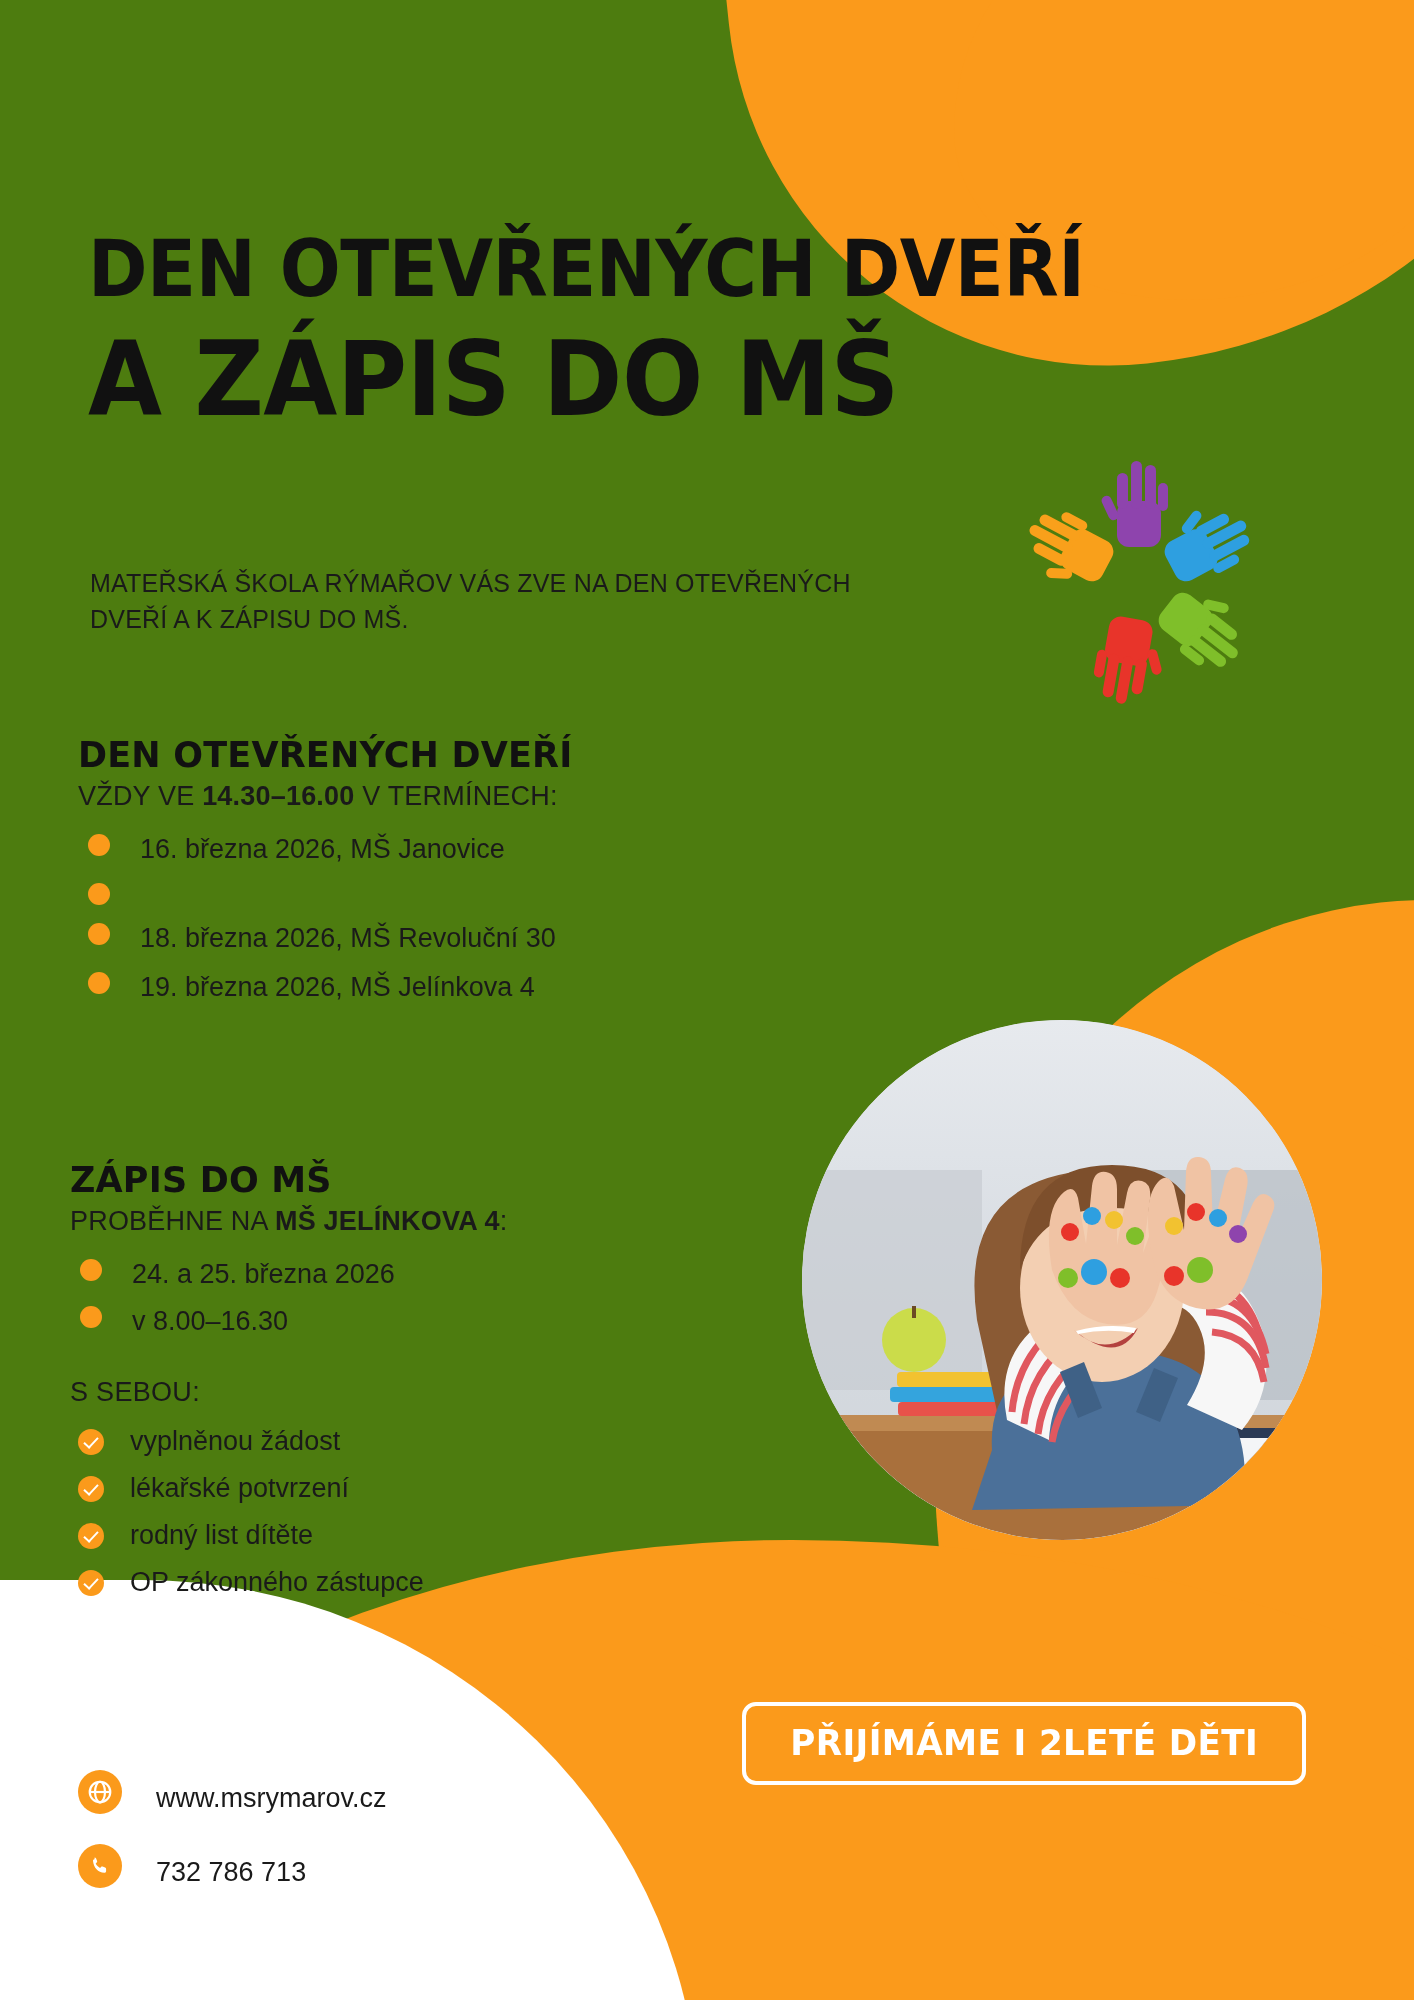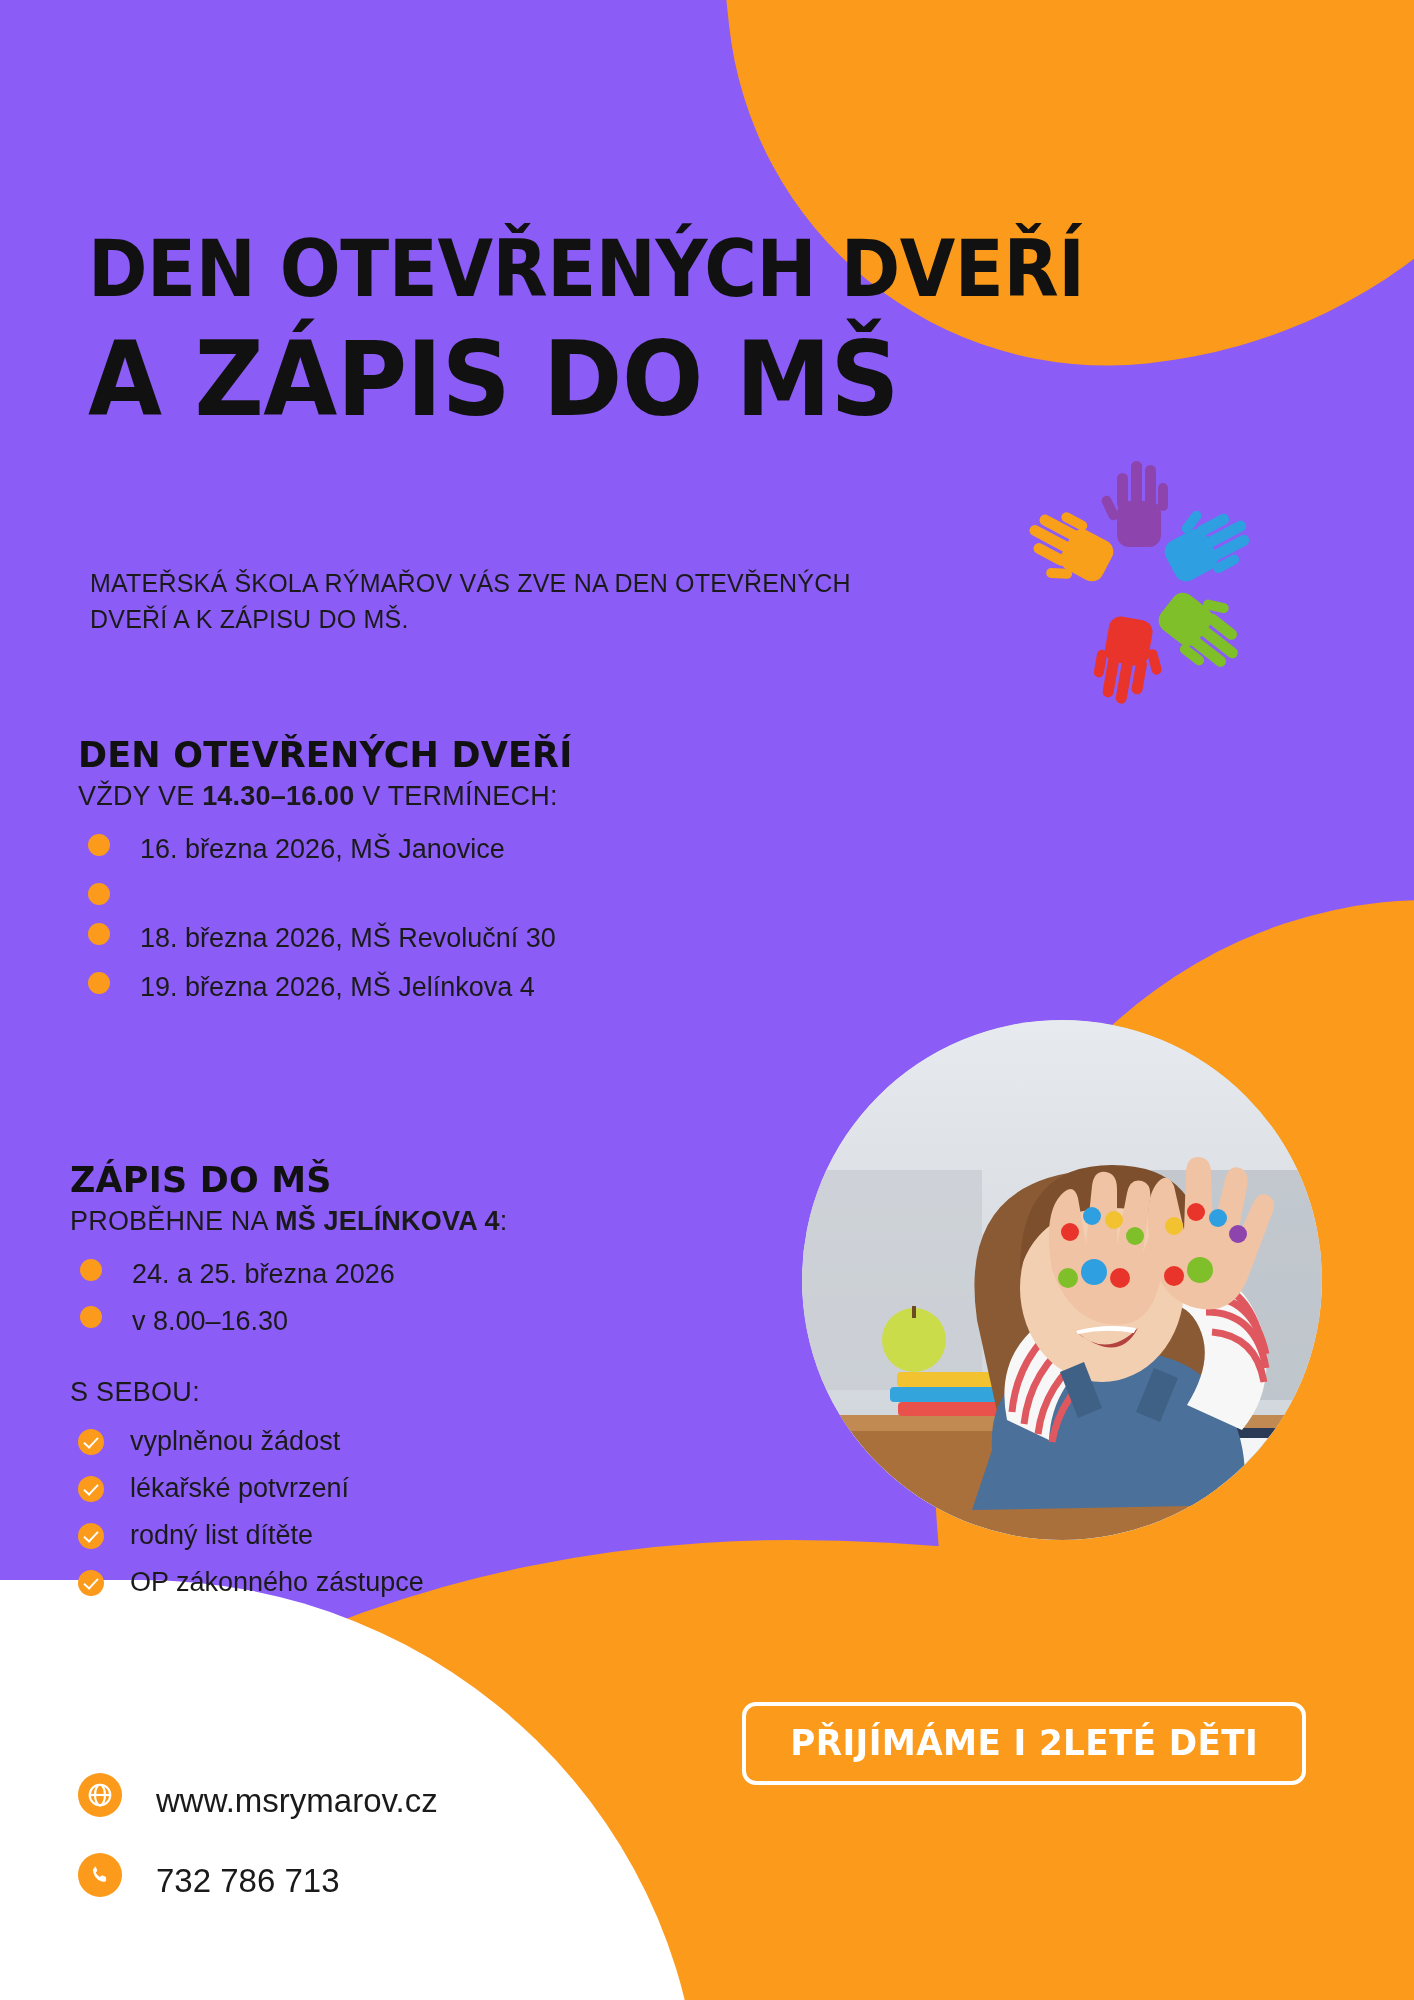--- a/index.html
+++ b/index.html
@@ -10,21 +10,21 @@
   }
   body {
     font-family: "Liberation Sans", sans-serif;
     color: #111111;
   }
   .poster {
     position: relative;
     width: 1414px;
     height: 2000px;
     overflow: hidden;
-    background: #8b5cf6;
+    background: #4d7c0f;
   }
 
   
   .blob-top {
     position: absolute;
     top: -260px;
     right: -180px;
     width: 860px;
     height: 620px;
     background: #FB9A1B;
@@ -237,21 +237,21 @@
     height: 44px;
     border-radius: 50%;
     background: #FB9A1B;
     flex: 0 0 44px;
     margin-right: 34px;
     display: flex;
     align-items: center;
     justify-content: center;
   }
   .contact-text {
-    font-size: 33px;
+    font-size: 27px;
     color: #1a1a1a;
     margin-top: 12px;
   }
 
   
   .badge {
     position: absolute;
     right: 108px;
     top: 1702px;
     background: #FB9A1B;

